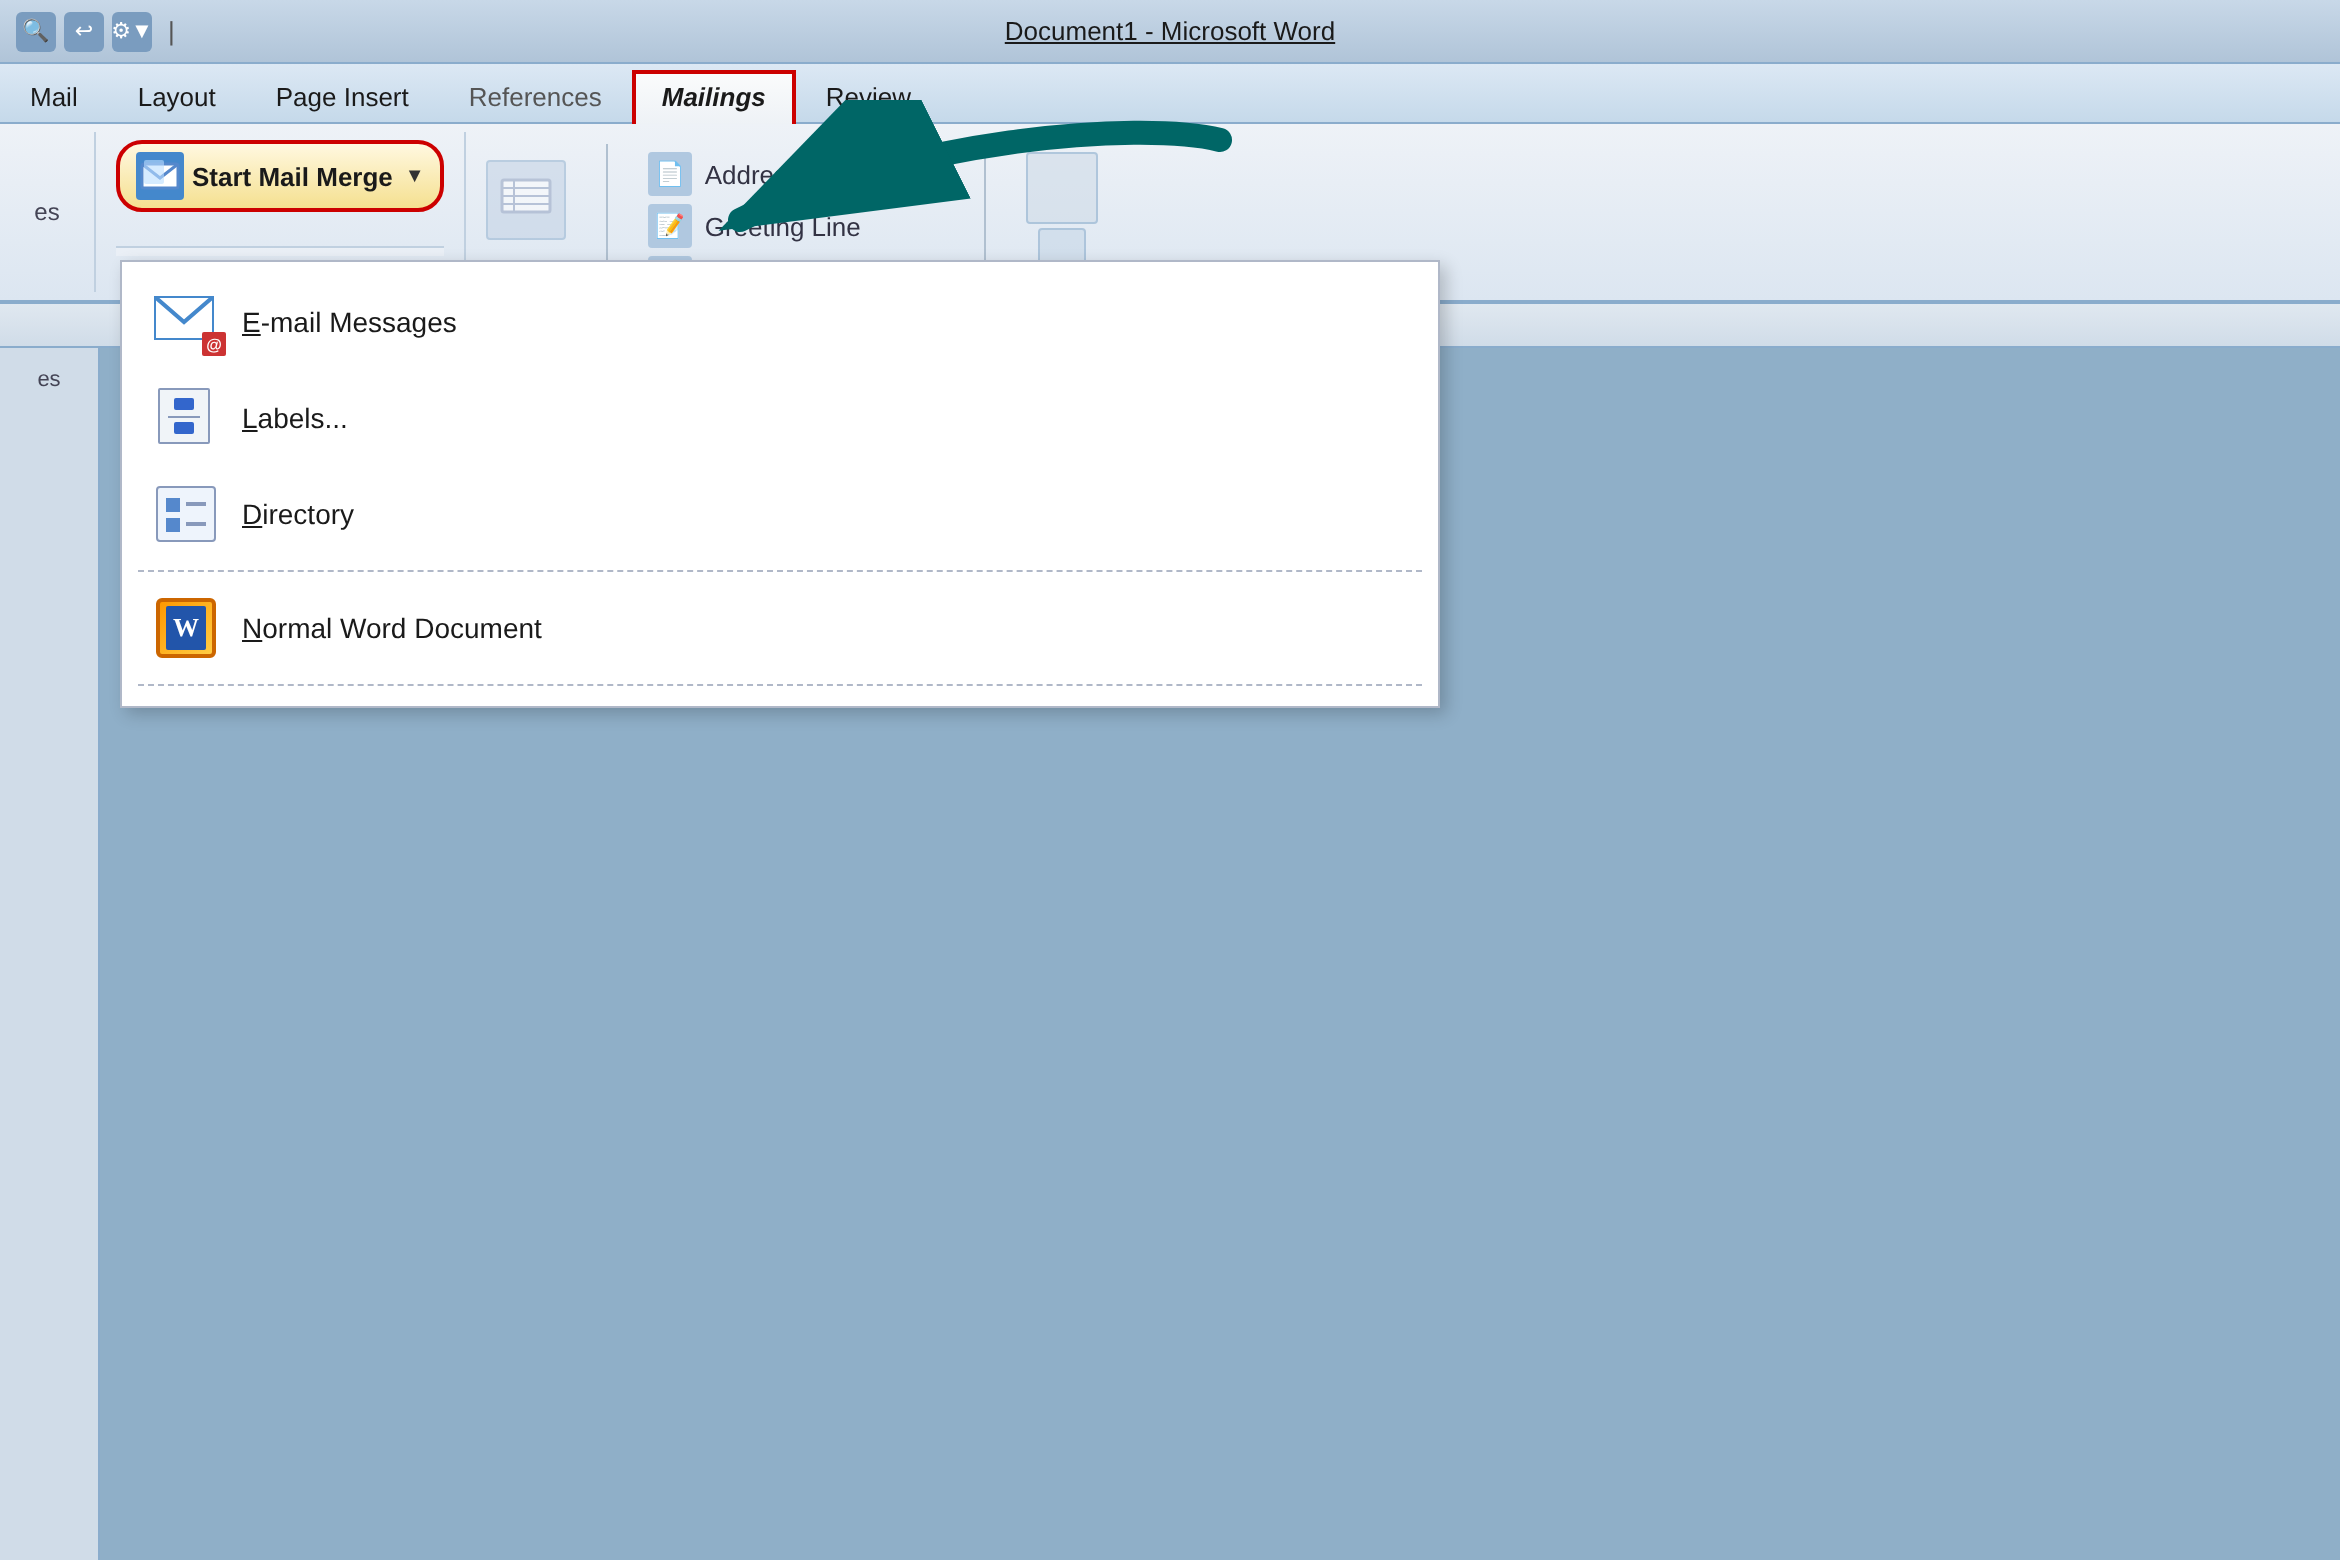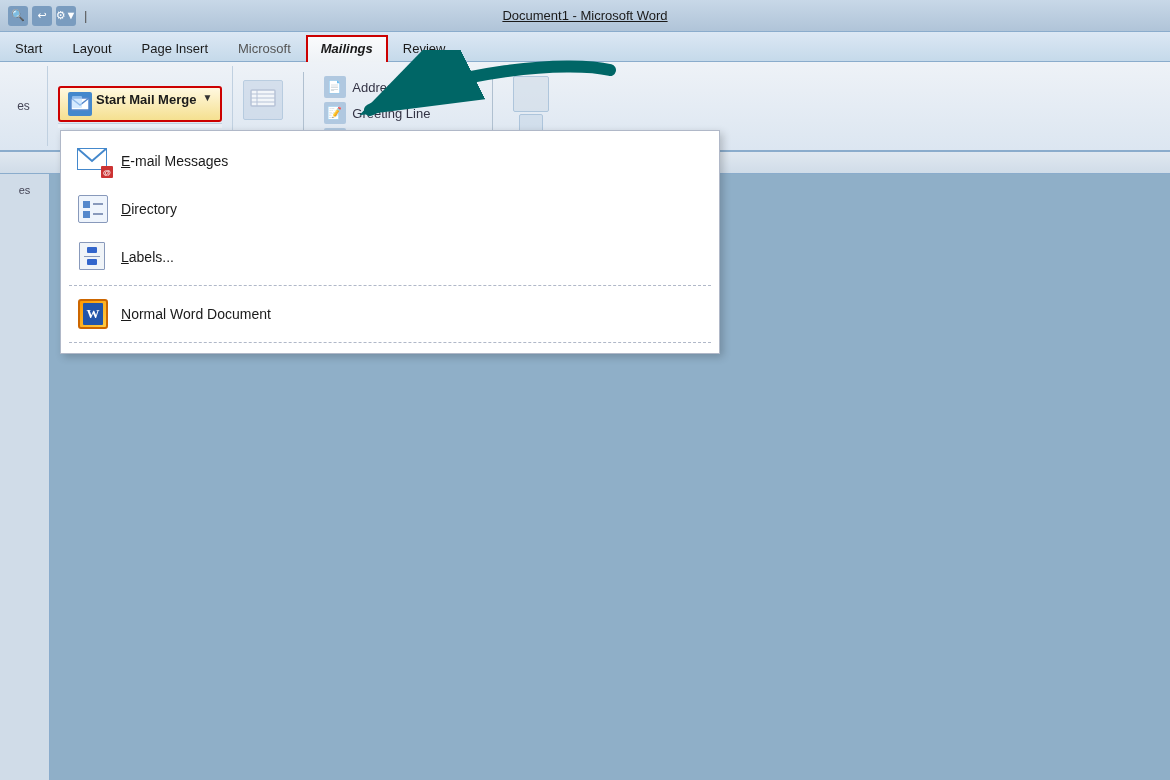--- a/index.html
+++ b/index.html
@@ -96,30 +96,31 @@
       flex-direction: column;
       align-items: flex-start;
       padding: 4px 10px;
       border-right: 1px solid #c0d0e0;
       position: relative;
     }
 
     
     .start-mail-merge-btn {
       display: flex;
+      align-items: center;
       gap: 4px;
       background: linear-gradient(to bottom, #fff8e0, #f5e090);
       border: 2px solid #cc0000;
-      border-radius: 3px;
+      border-radius: 13px;
       padding: 4px 8px;
       cursor: pointer;
       font-size: 13px;
       font-weight: bold;
       color: #1a1a1a;
-      margin-top: 16px;
+      margin-top: 0;
     }
     .start-mail-merge-btn .btn-icon {
       width: 24px;
       height: 24px;
       background: #4488cc;
       border-radius: 2px;
       display: flex;
       align-items: center;
       justify-content: center;
       color: white;
@@ -315,24 +316,24 @@
   <div class="title-bar-controls">
     <div class="qat-icon">🔍</div>
     <div class="qat-icon">↩</div>
     <div class="qat-icon">⚙▼</div>
     <span style="color:#555; margin: 0 4px;">|</span>
   </div>
   <span class="title-bar-title">Document1 - Microsoft Word</span>
 </div>
 
 <div class="ribbon-tabs">
-  <div class="ribbon-tab">Start</div>
+  <div class="ribbon-tab">Mail</div>
   <div class="ribbon-tab">Layout</div>
   <div class="ribbon-tab">Page Insert</div>
-  <div class="ribbon-tab referenced">Microsoft</div>
+  <div class="ribbon-tab referenced">References</div>
   <div class="ribbon-tab active">Mailings</div>
   <div class="ribbon-tab">Review</div>
 </div>
 
 <div class="ribbon">
 
   <div style="width:48px; display:flex; align-items:center; justify-content:center; font-size:12px; color:#445; border-right:1px solid #c0d0e0; padding:0 4px;">
     <span>es</span>
   </div>
 
@@ -421,50 +422,50 @@
         </svg>
 
         <div style="position:absolute; bottom:-4px; right:-4px; width:12px; height:12px; background:#cc3333; border-radius:1px; display:flex; align-items:center; justify-content:center;">
           <span style="color:white; font-size:8px; font-weight:bold;">@</span>
         </div>
       </div>
     </div>
     <span><u>E</u>-mail Messages</span>
   </div>
 
+
+  <div class="dropdown-item">
+    <div class="dropdown-item-icon">
+      <div style="position:relative; width:32px; height:30px;">
+        <div style="position:absolute; top:0; left:2px; width:26px; height:28px; border:1.5px solid #8899bb; background:#f0f4f8; border-radius:1px; display:flex; flex-direction:column; align-items:center; justify-content:center; gap:3px; padding:4px;">
+          <div style="width:10px; height:10px; background:#3366cc; border-radius:1px;"></div>
+          <div style="width:100%; height:1.5px; background:#8899bb;"></div>
+          <div style="width:10px; height:10px; background:#3366cc; border-radius:1px;"></div>
+        </div>
+      </div>
+    </div>
+    <span><u>L</u>abels...</span>
+  </div>
 
   <div class="dropdown-item">
     <div class="dropdown-item-icon">
       <div style="width:30px; height:28px; background:#eef4fc; border:1.5px solid #8899bb; border-radius:2px; padding:4px; display:flex; flex-direction:column; gap:3px; justify-content:center;">
         <div style="display:flex; align-items:center; gap:3px;">
           <div style="width:7px; height:7px; background:#5588cc; flex-shrink:0;"></div>
           <div style="flex:1; height:2px; background:#8899bb;"></div>
         </div>
         <div style="display:flex; align-items:center; gap:3px;">
           <div style="width:7px; height:7px; background:#5588cc; flex-shrink:0;"></div>
           <div style="flex:1; height:2px; background:#8899bb;"></div>
         </div>
       </div>
     </div>
     <span><u>D</u>irectory</span>
   </div>
 
-  <div class="dropdown-item">
-    <div class="dropdown-item-icon">
-      <div style="position:relative; width:32px; height:30px;">
-        <div style="position:absolute; top:0; left:2px; width:26px; height:28px; border:1.5px solid #8899bb; background:#f0f4f8; border-radius:1px; display:flex; flex-direction:column; align-items:center; justify-content:center; gap:3px; padding:4px;">
-          <div style="width:10px; height:10px; background:#3366cc; border-radius:1px;"></div>
-          <div style="width:100%; height:1.5px; background:#8899bb;"></div>
-          <div style="width:10px; height:10px; background:#3366cc; border-radius:1px;"></div>
-        </div>
-      </div>
-    </div>
-    <span><u>L</u>abels...</span>
-  </div>
-
   <hr class="dropdown-separator">
 
   <div class="dropdown-item">
     <div class="dropdown-item-icon">
       <div class="icon-word-w">
         <div class="icon-word-w-inner">W</div>
       </div>
     </div>
     <span><u>N</u>ormal Word Document</span>
   </div>

